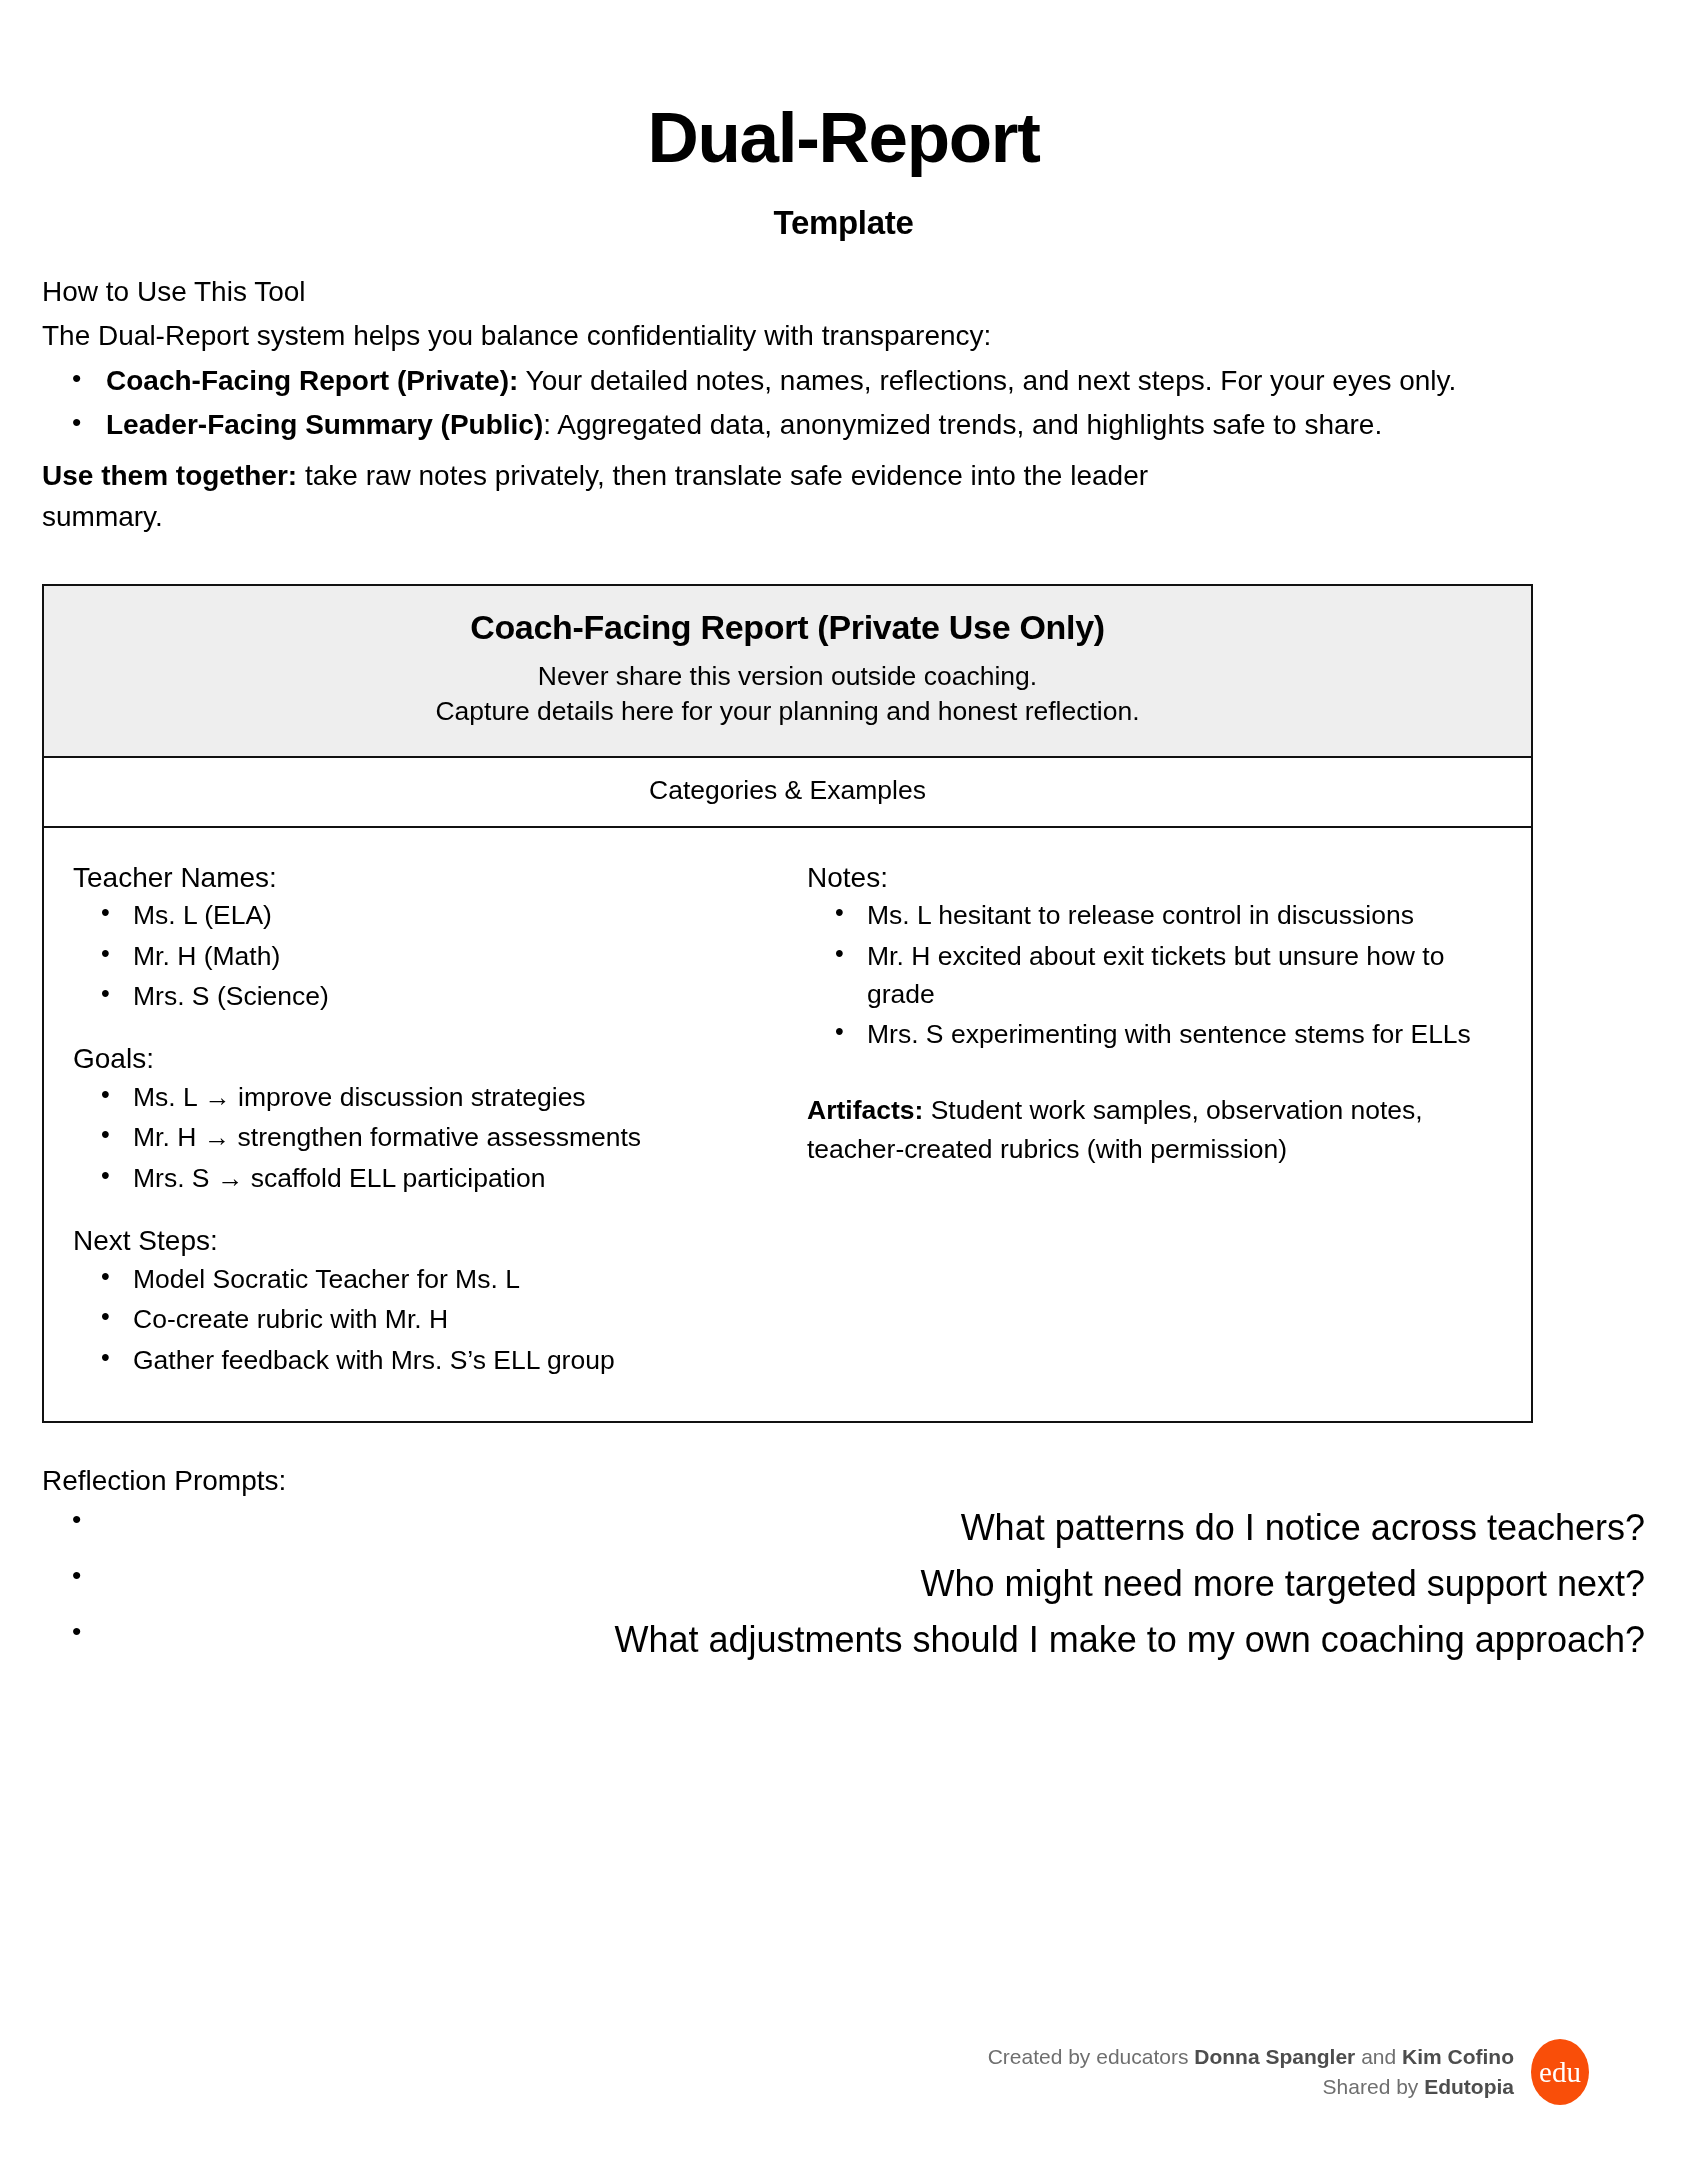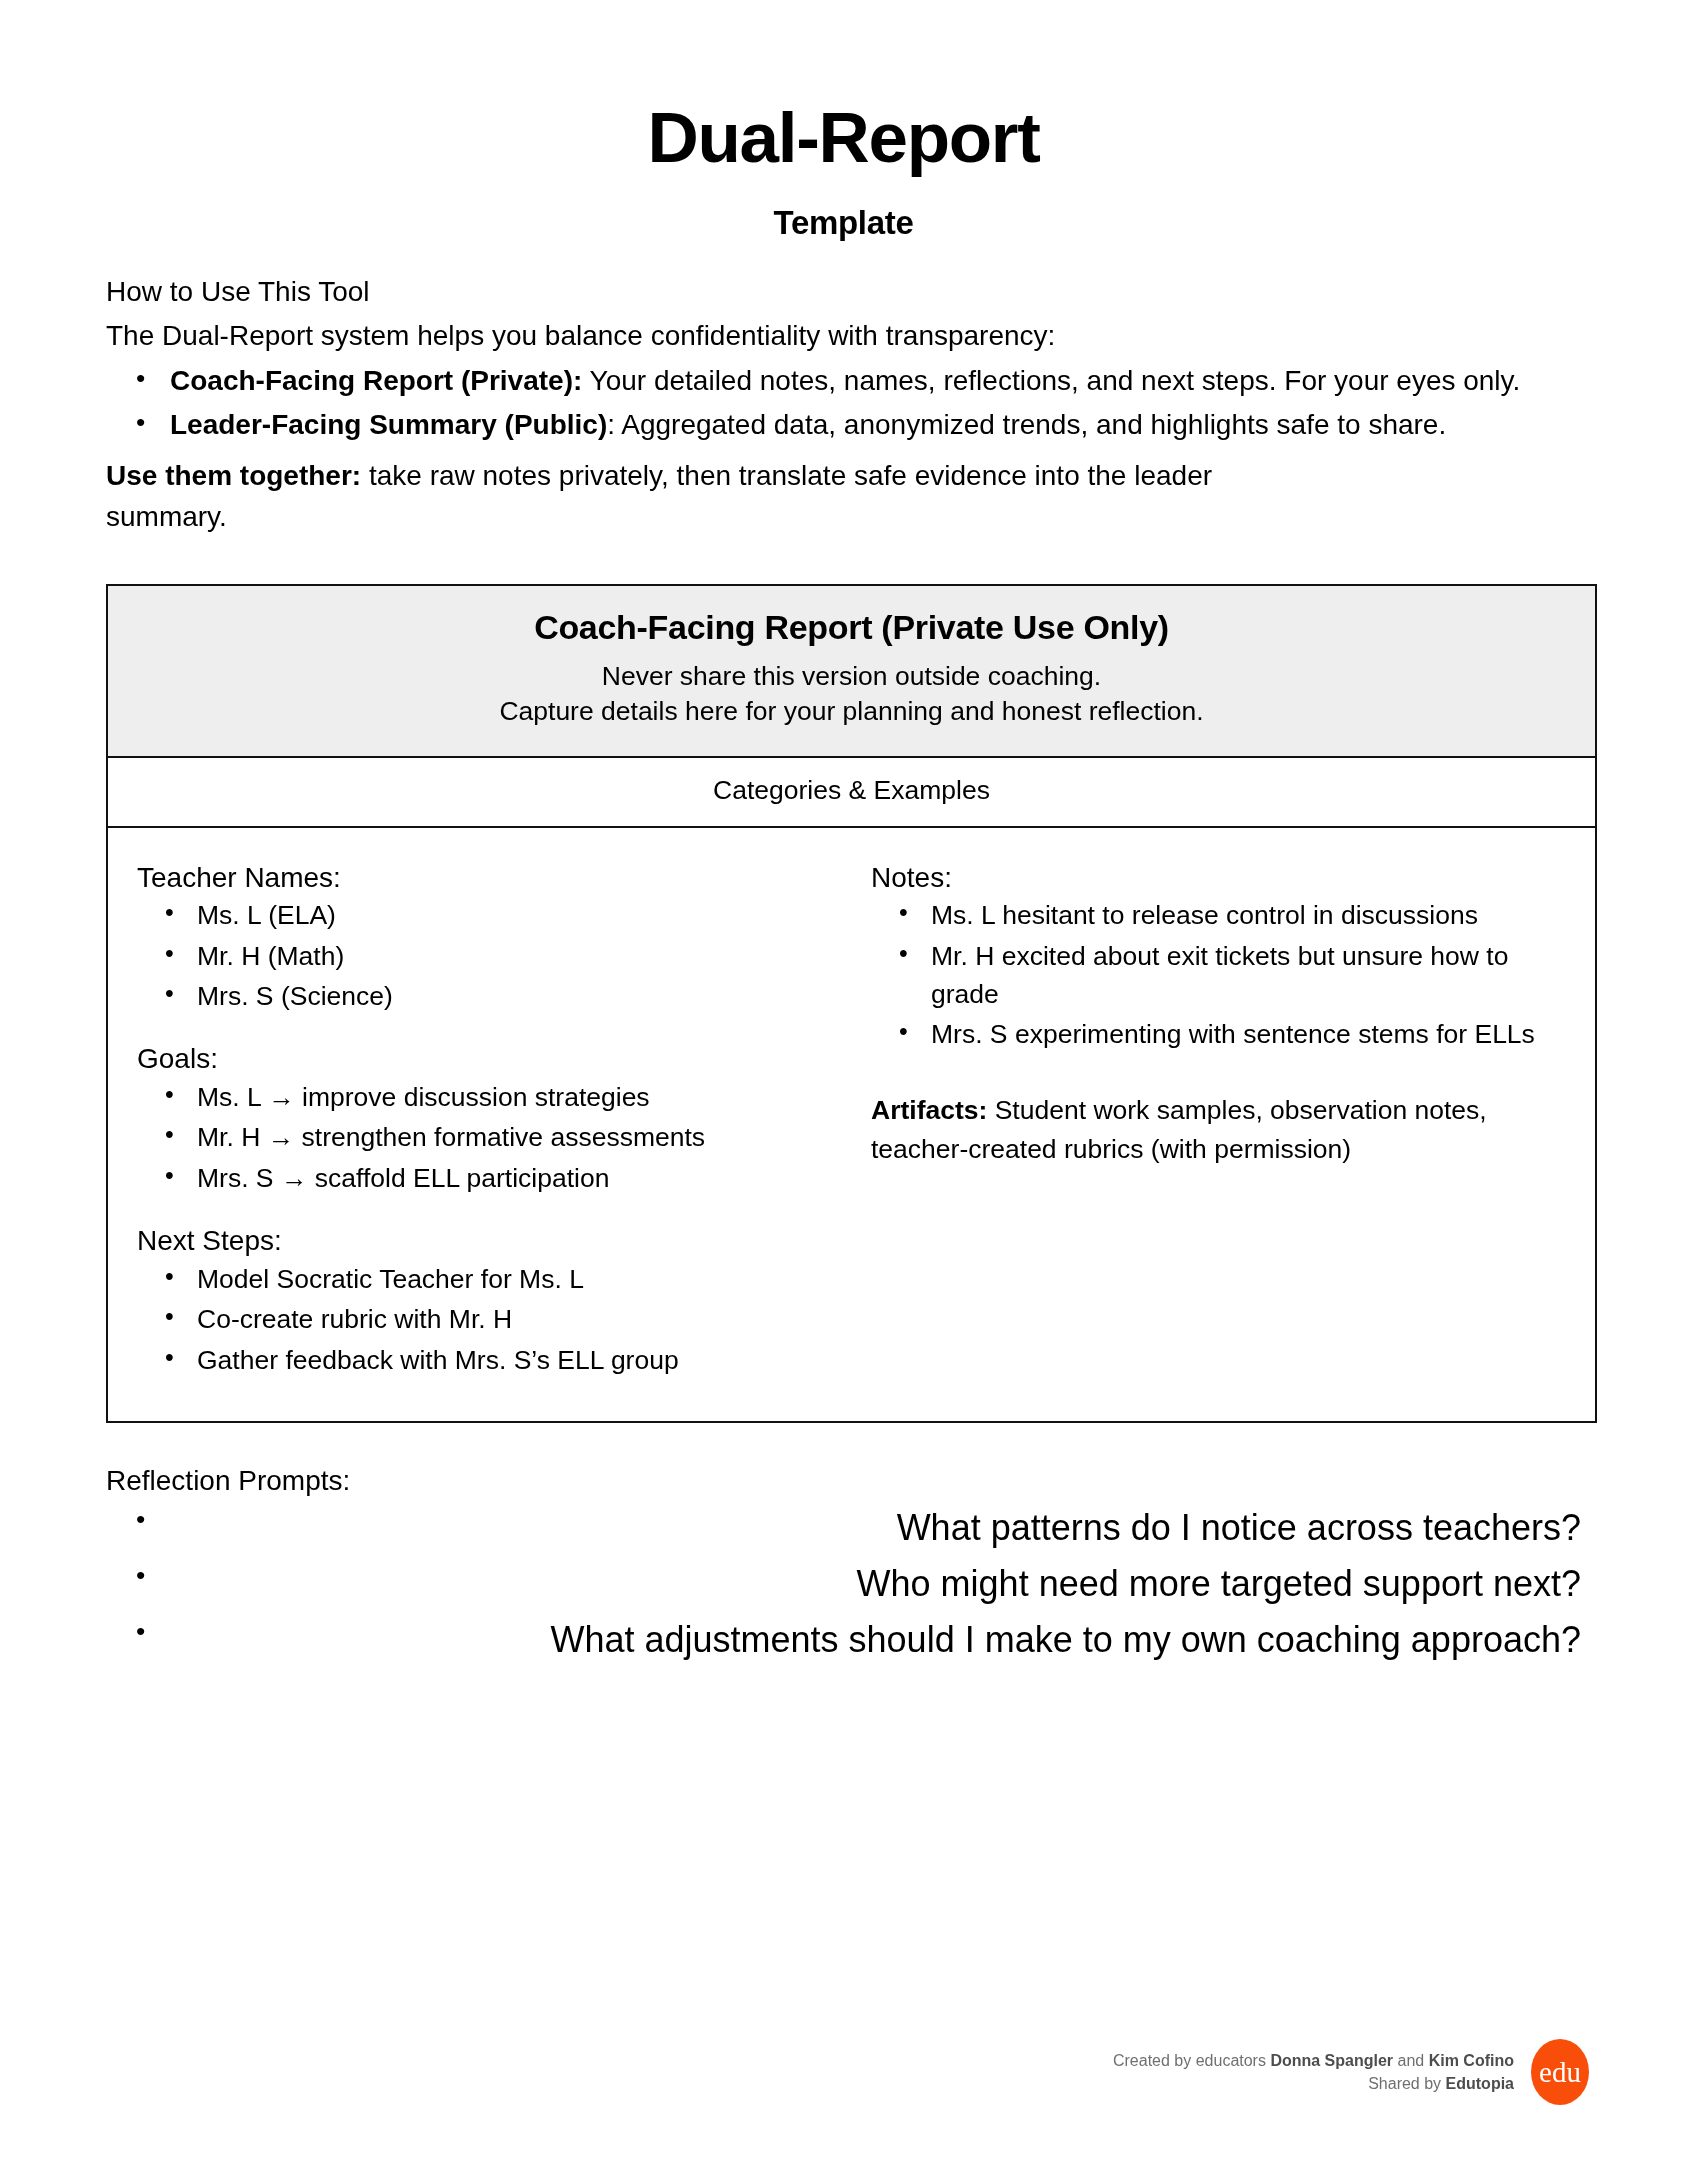--- a/index.html
+++ b/index.html
@@ -15,21 +15,21 @@
     -webkit-font-smoothing: antialiased;
     position: relative;
     overflow: hidden;
   }
 
   .page {
     position: relative;
     width: 1687px;
     height: 2183px;
     box-sizing: border-box;
-    padding: 0 106px;
+    padding: 0 42px;
   }
 
   
   .doc-title {
     text-align: center;
     font-size: 71px;
     font-weight: 700;
     letter-spacing: -1.3px;
     line-height: 1.05;
     margin: 0;
@@ -170,21 +170,21 @@
   .footer {
     position: absolute;
     right: 98px;
     bottom: 78px;
     display: flex;
     align-items: center;
     gap: 17px;
   }
   .footer-text {
     text-align: right;
-    font-size: 16px;
+    font-size: 21px;
     color: #6f6f6f;
     line-height: 1.45;
   }
   .footer-text .b { color: #4d4d4d; font-weight: 700; }
   .edu-logo {
     width: 58px;
     height: 66px;
     border-radius: 50%;
     display: flex;
     align-items: center;

